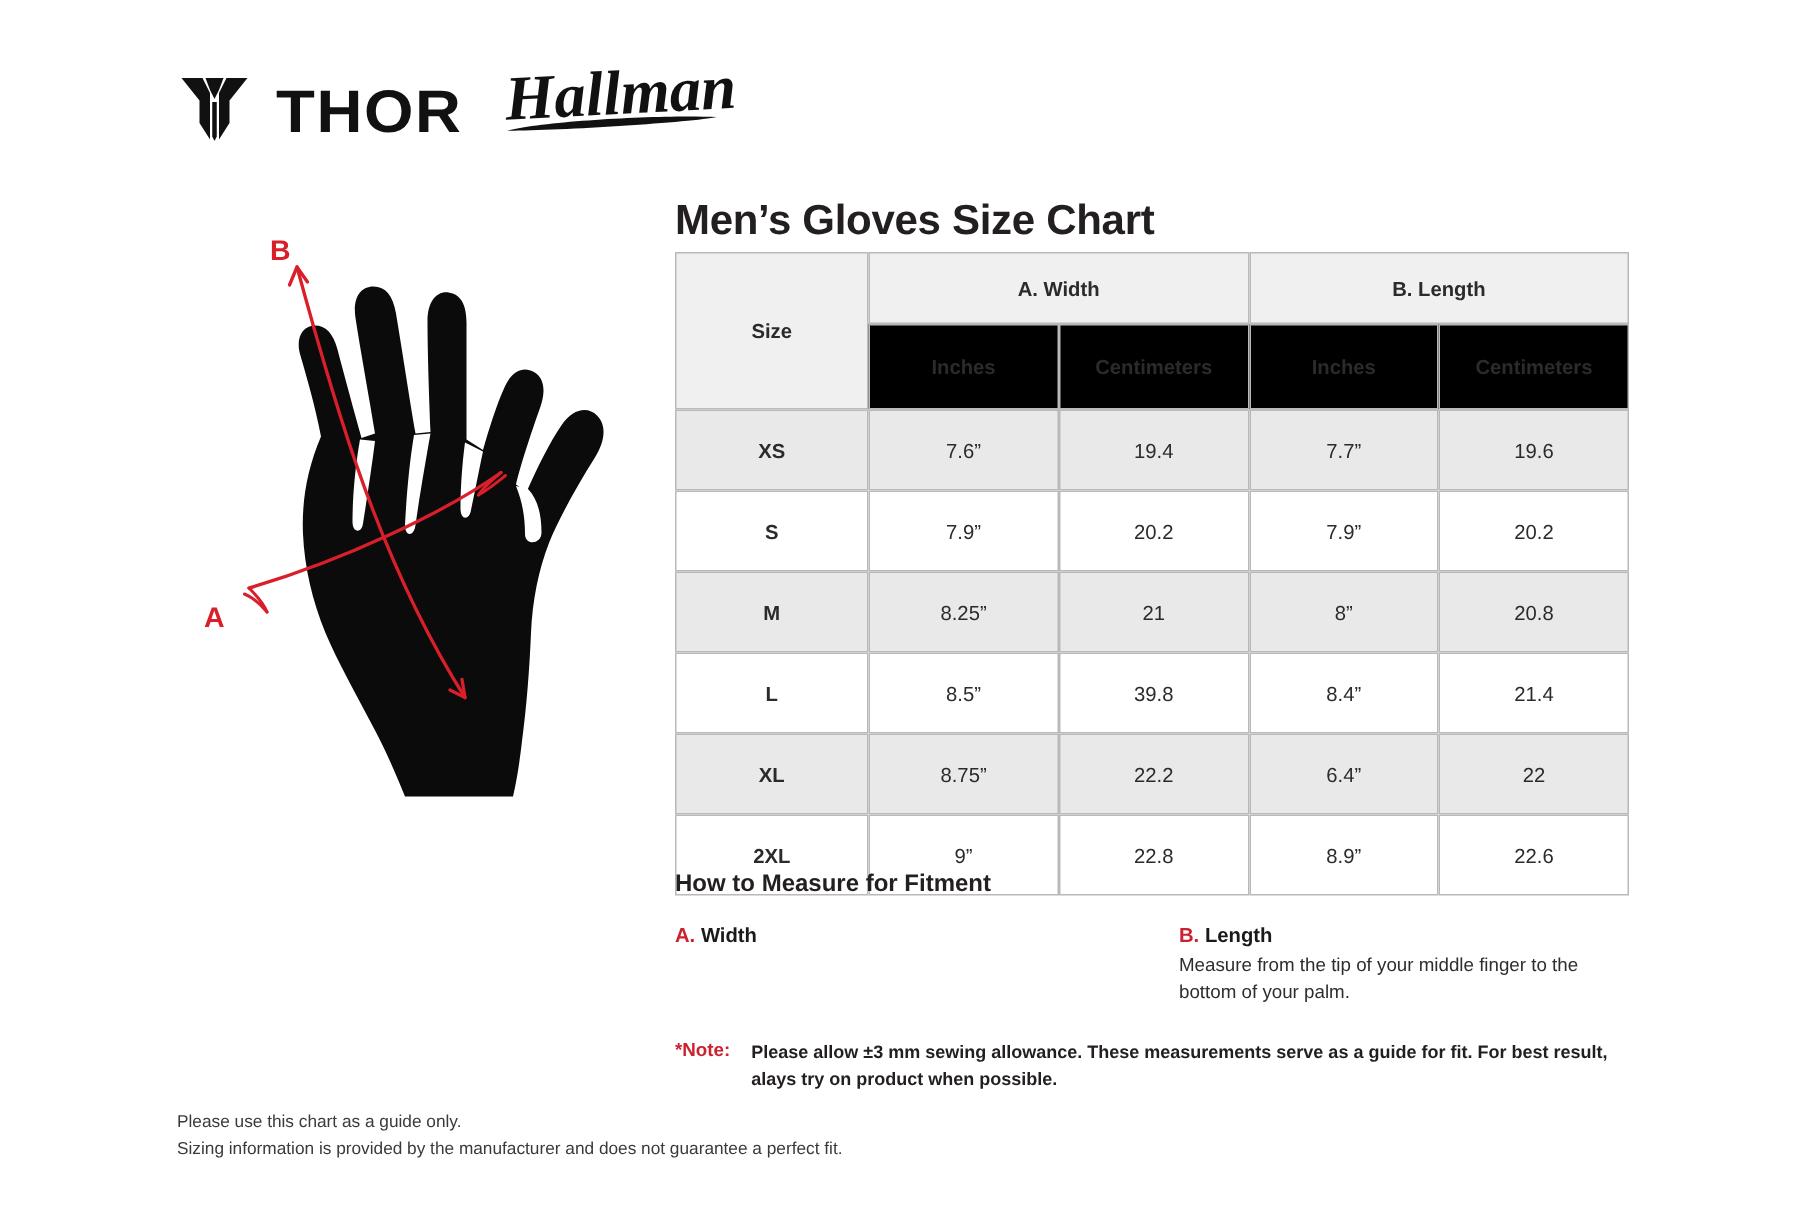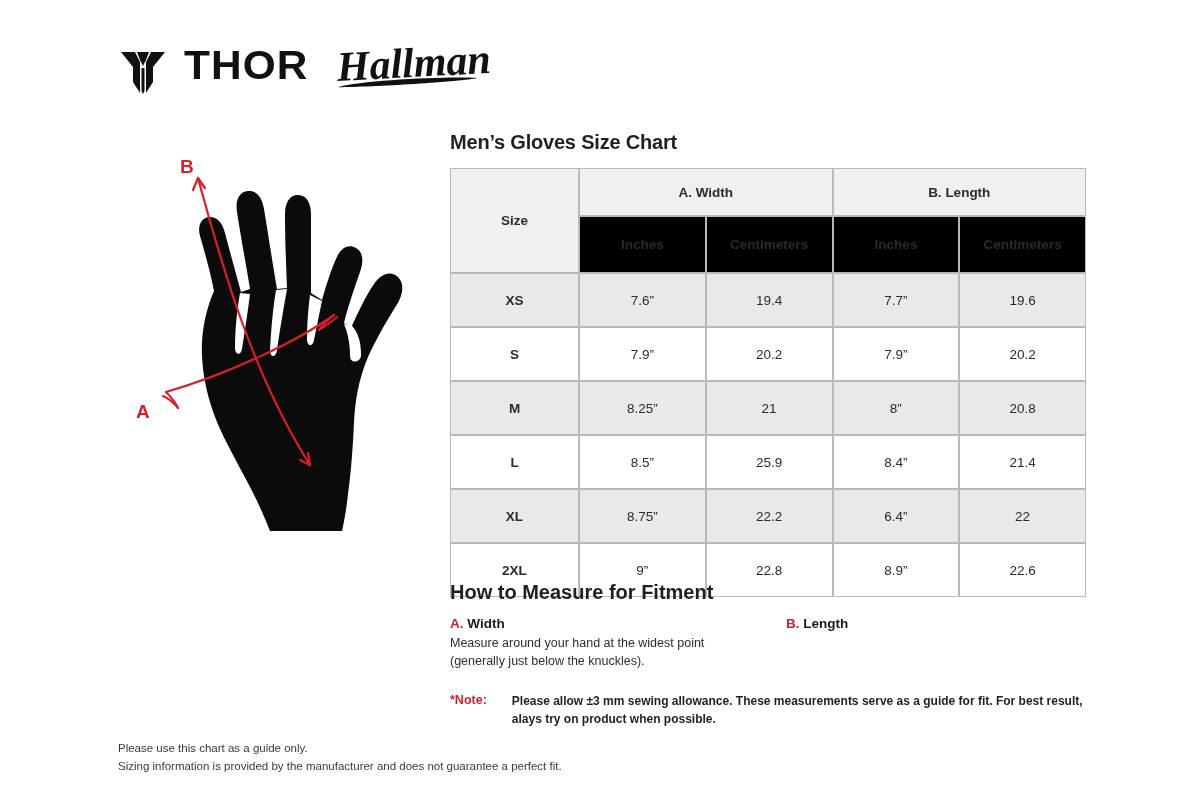--- a/index.html
+++ b/index.html
@@ -21,21 +21,21 @@
     position: absolute;
     left: 118px;
     top: 40px;
     height: 60px;
     display: flex;
     align-items: center;
     gap: 34px;
   }
   #thor-lockup {
     display: flex;
-    align-items: flex-start;
+    align-items: flex-end;
     gap: 16px;
   }
   .thor-emblem {
     width: 50px;
     height: 50px;
     display: block;
   }
   .thor-wordmark {
     font-family: "Liberation Sans", sans-serif;
     font-size: 40px;
@@ -74,21 +74,21 @@
     width: 310px;
     height: 390px;
   }
   #glove-figure svg { display: block; width: 100%; height: 100%; }
 
   
   #chart-title {
     position: absolute;
     left: 450px;
     top: 131px;
-    font-size: 20px;
+    font-size: 28px;
     font-weight: 700;
     letter-spacing: -0.2px;
     color: #231f20;
   }
 
   
   #size-table {
     position: absolute;
     left: 450px;
     top: 168px;
@@ -139,21 +139,21 @@
     font-size: 14px;
     color: #1a1a1a;
     margin-left: 20px;
   }
 
   
   #howto-title {
     position: absolute;
     left: 450px;
     top: 581px;
-    font-size: 20px;
+    font-size: 16px;
     font-weight: 700;
     color: #231f20;
   }
   .measure-block { position: absolute; width: 300px; }
   #measure-a { left: 450px; top: 616px; }
   #measure-b { left: 786px; top: 616px; }
   .measure-head {
     font-size: 13.5px;
     font-weight: 700;
     color: #1a1a1a;
@@ -165,21 +165,21 @@
     line-height: 1.42;
     color: #2e2e2e;
   }
 
   #note-row {
     position: absolute;
     left: 450px;
     top: 693px;
     width: 636px;
     display: flex;
-    gap: 25px;
+    gap: 14px;
     align-items: flex-start;
   }
   #note-label {
     font-size: 12.5px;
     font-weight: 700;
     color: #cc2131;
     white-space: nowrap;
     flex: 0 0 auto;
     padding-top: 0px;
   }
@@ -319,21 +319,21 @@
     <tr class="row-shaded">
       <td class="size-cell">M</td>
       <td>8.25”</td>
       <td>21</td>
       <td>8”</td>
       <td>20.8</td>
     </tr>
     <tr class="row-plain">
       <td class="size-cell">L</td>
       <td>8.5”</td>
-      <td>25.9</td>
+      <td>39.8</td>
       <td>8.4”</td>
       <td>21.4</td>
     </tr>
     <tr class="row-shaded">
       <td class="size-cell">XL</td>
       <td>8.75”</td>
       <td>22.2</td>
       <td>6.4”</td>
       <td>22</td>
     </tr>
@@ -347,28 +347,28 @@
   </tbody>
 </table>
 
 <div id="howto-title">How to Measure for Fitment</div>
 
 <div class="measure-block" id="measure-a">
   <div class="measure-head">
     <span class="measure-letter">A.</span>
     <span>Width</span>
   </div>
-  <div class="measure-body">Measure around your hand at the widest point (generally just below the knuckles).</div>
 </div>
 
 <div class="measure-block" id="measure-b">
   <div class="measure-head">
     <span class="measure-letter">B.</span>
     <span>Length</span>
   </div>
+  <div class="measure-body">Measure from the tip of your middle finger to the bottom of your palm.</div>
 </div>
 
 <div id="note-row">
   <div id="note-label">*Note:</div>
   <div id="note-text">Please allow ±3 mm sewing allowance. These measurements serve as a guide for fit. For best result, alays try on product when possible.</div>
 </div>
 
 <div id="footer-note">
   <div>Please use this chart as a guide only.</div>
   <div>Sizing information is provided by the manufacturer and does not guarantee a perfect fit.</div>

